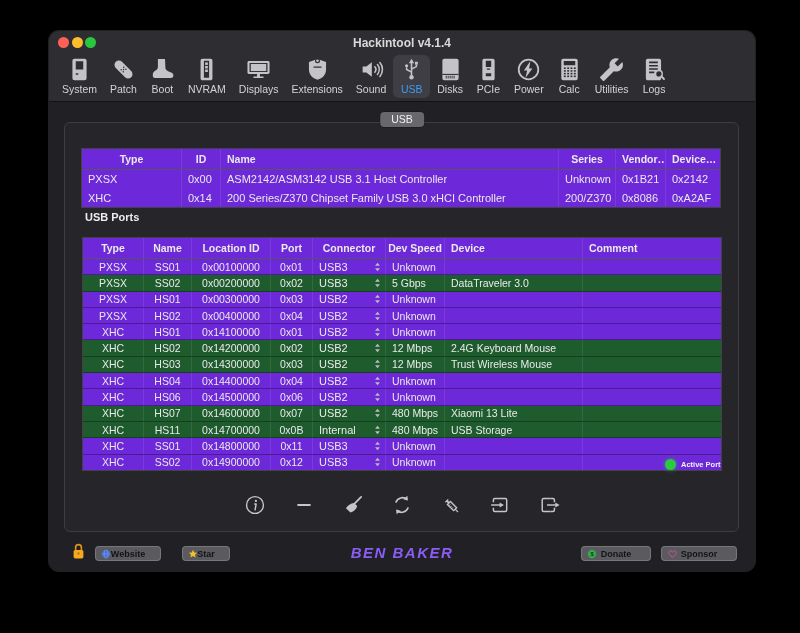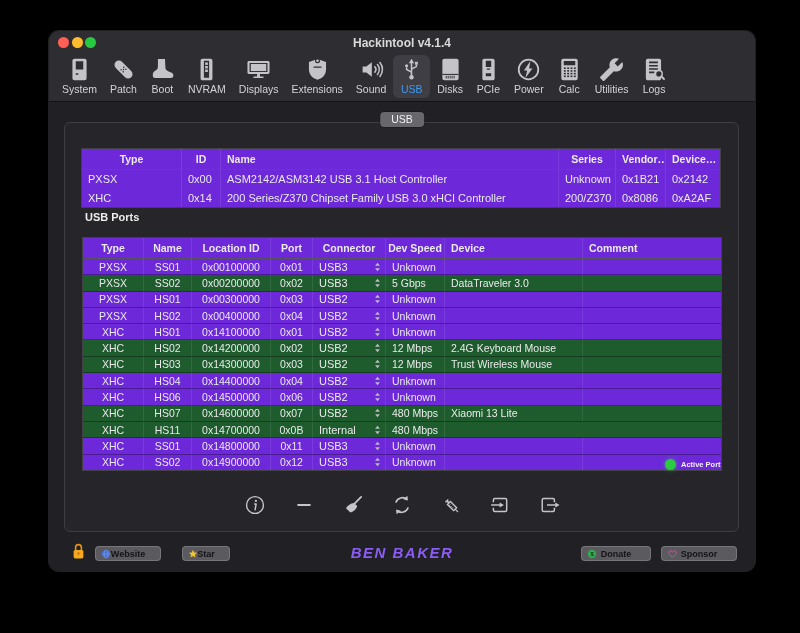--- a/index.html
+++ b/index.html
@@ -483,20 +483,21 @@
         </div>
         <div class="tr ports-grid prow active">
           <div class="td ta-c">XHC</div>
           <div class="td ta-c">HS11</div>
           <div class="td ta-c">0x14700000</div>
           <div class="td ta-c">0x0B</div>
           <div class="td ta-l connector">Internal<svg viewBox="0 0 8 12" class="stepper">
               <use href="#icon-stepper"></use>
             </svg></div>
           <div class="td ta-l">480 Mbps</div>
+          <div class="td ta-l">USB Storage</div>
           <div class="td ta-l"></div>
         </div>
         <div class="tr ports-grid prow">
           <div class="td ta-c">XHC</div>
           <div class="td ta-c">SS01</div>
           <div class="td ta-c">0x14800000</div>
           <div class="td ta-c">0x11</div>
           <div class="td ta-l connector">USB3<svg viewBox="0 0 8 12" class="stepper">
               <use href="#icon-stepper"></use>
             </svg></div>

